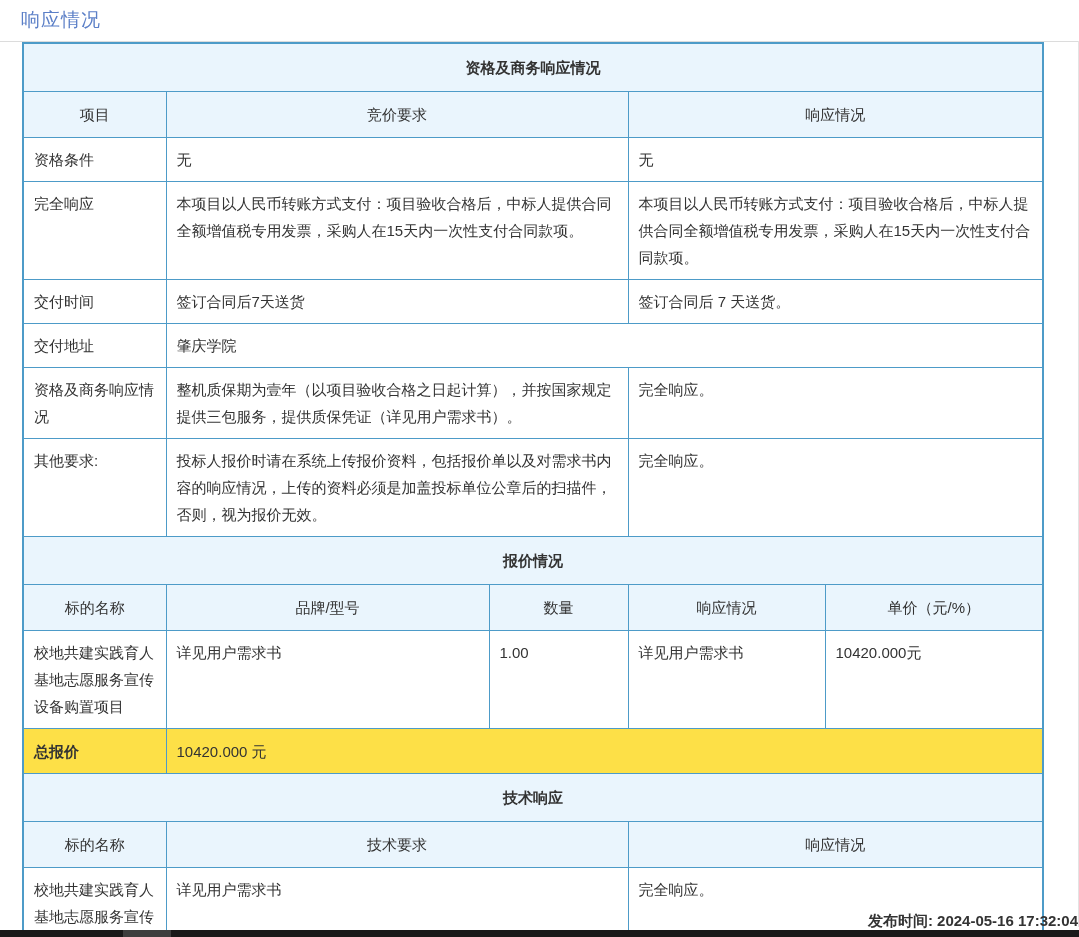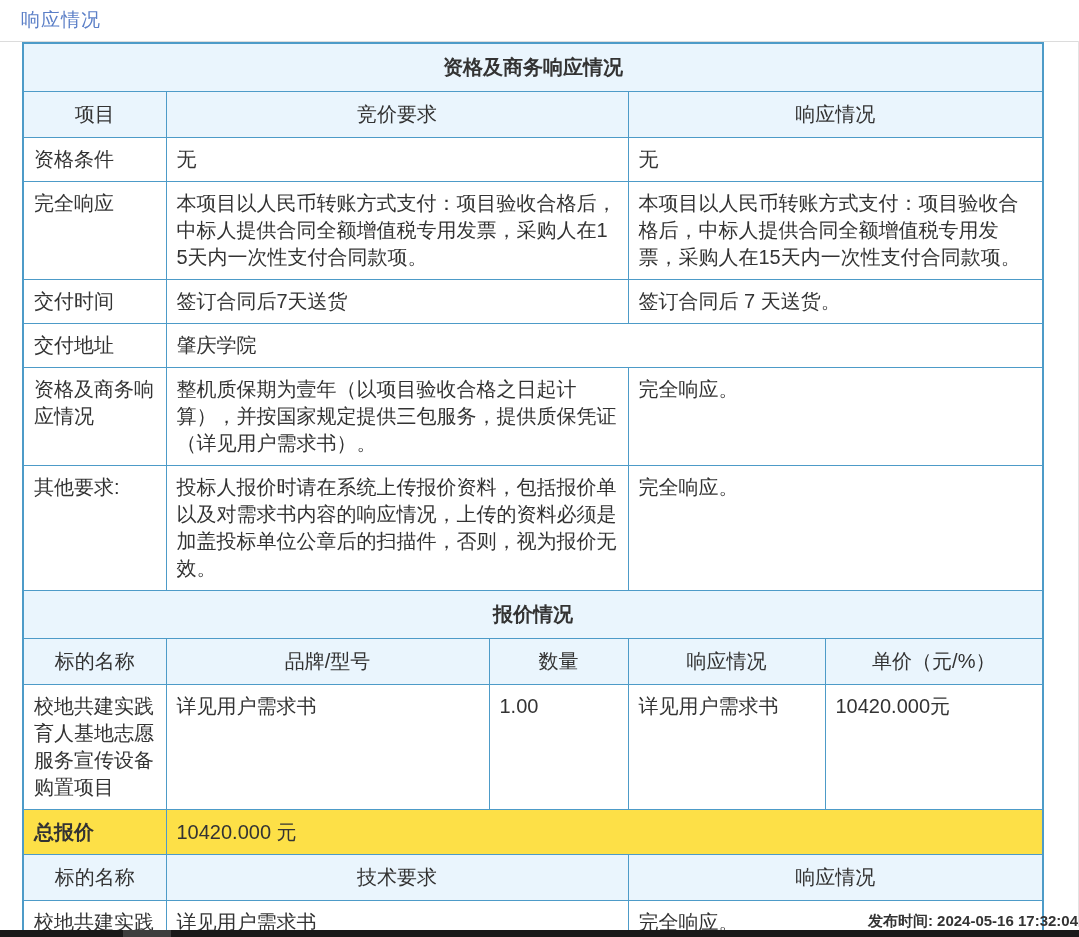--- a/index.html
+++ b/index.html
@@ -37,21 +37,21 @@
     border-collapse:collapse;
     table-layout:fixed;
     background:#fff;
   }
   table.main,
   table.main td{
     border:1px solid #4d9bc8;
   }
   table.main{border-width:2px;}
   td{
-    font-size:20px;
+    font-size:15px;
     line-height:27px;
     padding:8px 10px;
     vertical-align:top;
     word-break:break-all;
   }
   td.section-title{
     background:#eaf5fd;
     text-align:center;
     vertical-align:middle;
     font-weight:bold;
@@ -173,20 +173,23 @@
     <td>1.00</td>
     <td>详见用户需求书</td>
     <td>10420.000元</td>
   </tr>
   <tr class="h45 total-row">
     <td class="label-cell">总报价</td>
     <td colspan="4">10420.000 元</td>
   </tr>
 
   <tr class="h46">
+    <td colspan="5" class="section-title">技术响应</td>
+  </tr>
+  <tr class="h46">
     <td class="col-header">标的名称</td>
     <td colspan="2" class="col-header">技术要求</td>
     <td colspan="2" class="col-header">响应情况</td>
   </tr>
   <tr class="h94">
     <td class="label-cell">校地共建实践育人基地志愿服务宣传设备购置项目</td>
     <td colspan="2">详见用户需求书</td>
     <td colspan="2">完全响应。</td>
   </tr>
 </tbody>

